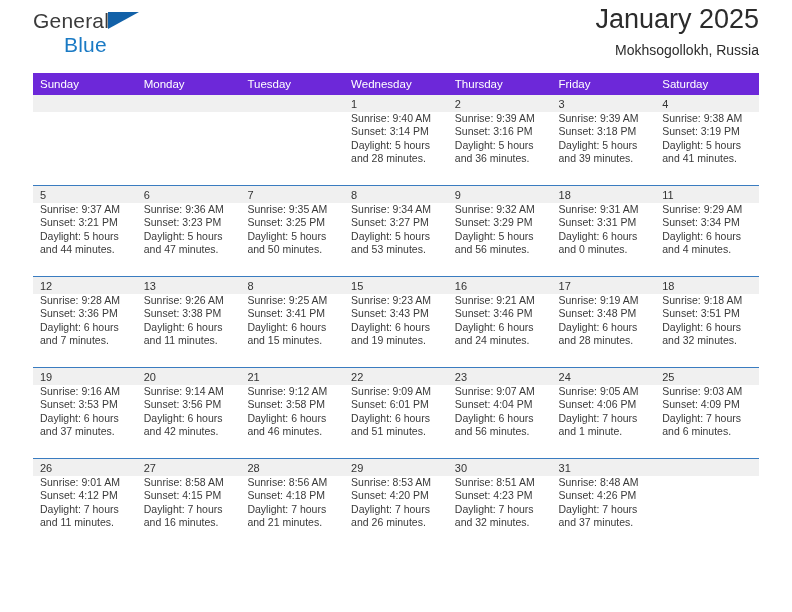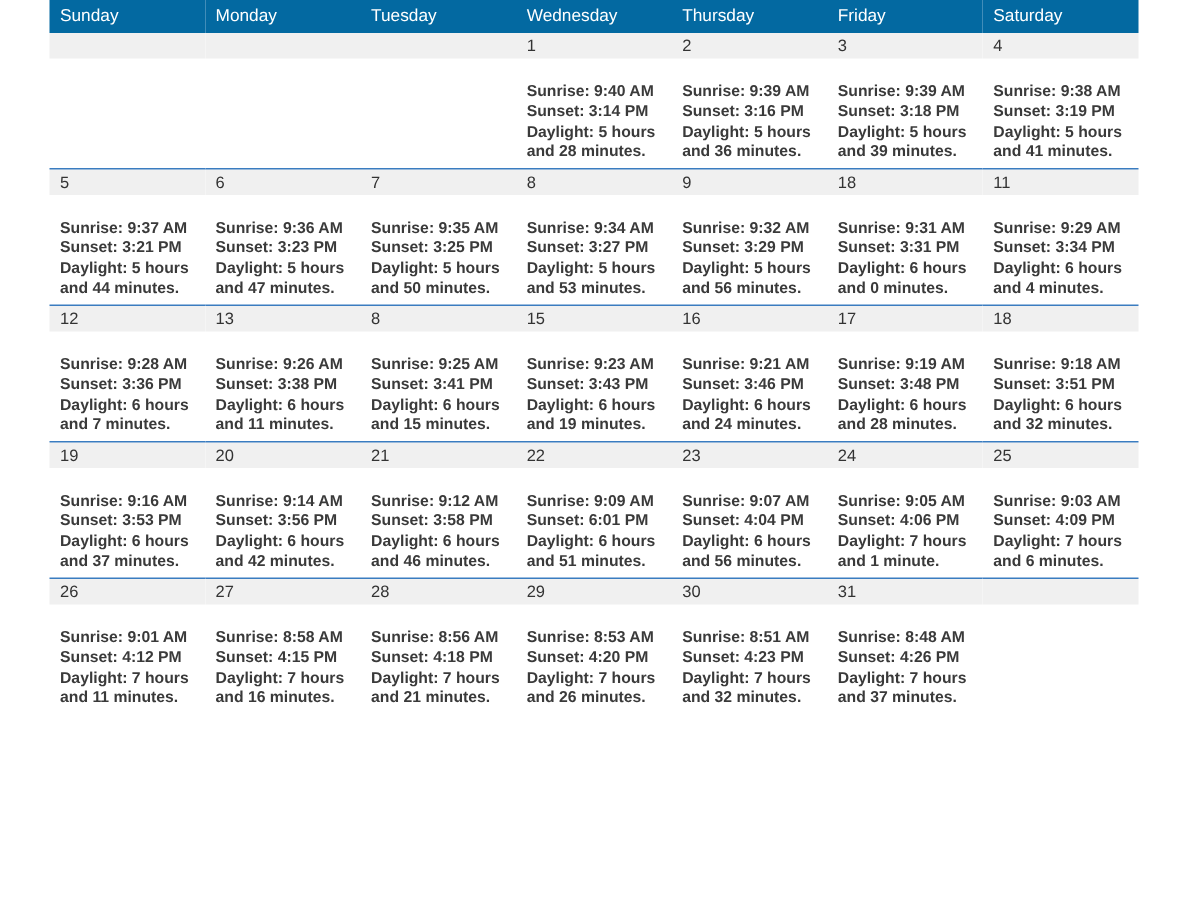--- a/index.html
+++ b/index.html
@@ -79,21 +79,21 @@
     white-space: nowrap;
   }
 
   
   .calendar {
     width: 726px;
     border-collapse: collapse;
     table-layout: fixed;
   }
   .calendar th {
-    background: #0369a1;
+    background: #6d28d9;
     color: #ffffff;
     font-weight: normal;
     font-size: 11.5px;
     text-align: left;
     padding: 5px 0 5px 7px;
     height: 20px;
     box-sizing: border-box;
   }
   .calendar td {
     vertical-align: top;
@@ -111,38 +111,51 @@
     padding: 2px 0 1px 7px;
     box-sizing: border-box;
     font-size: 11px;
     color: #333333;
     line-height: 15px;
   }
   .daynum-band.empty {
     color: transparent;
   }
   .cell-body {
-    padding: 16px 6px 0 7px;
+    padding: 0 6px 0 7px;
     font-size: 10.5px;
     line-height: 13.4px;
     color: #3a3a3a;
-    font-weight: bold;
   }
   .cell-body div {
     white-space: nowrap;
   }
   td.blank .daynum-band {
     background: #f0f0f0;
   }
 </style>
 </head>
 <body>
 
 <div class="page">
 
+  <div class="header">
+
+    <div class="brand">
+      <span class="brand-general">General</span>
+      <span class="brand-flag"></span>
+      <span class="brand-blue">Blue</span>
+    </div>
+
+    <div class="title-block">
+      <div class="cal-title">January 2025</div>
+      <div class="cal-subtitle">Mokhsogollokh, Russia</div>
+    </div>
+
+  </div>
 
   <table class="calendar">
     <thead>
       <tr id="weekday-row">
           <th>Sunday</th>
           <th>Monday</th>
           <th>Tuesday</th>
           <th>Wednesday</th>
           <th>Thursday</th>
           <th>Friday</th>

